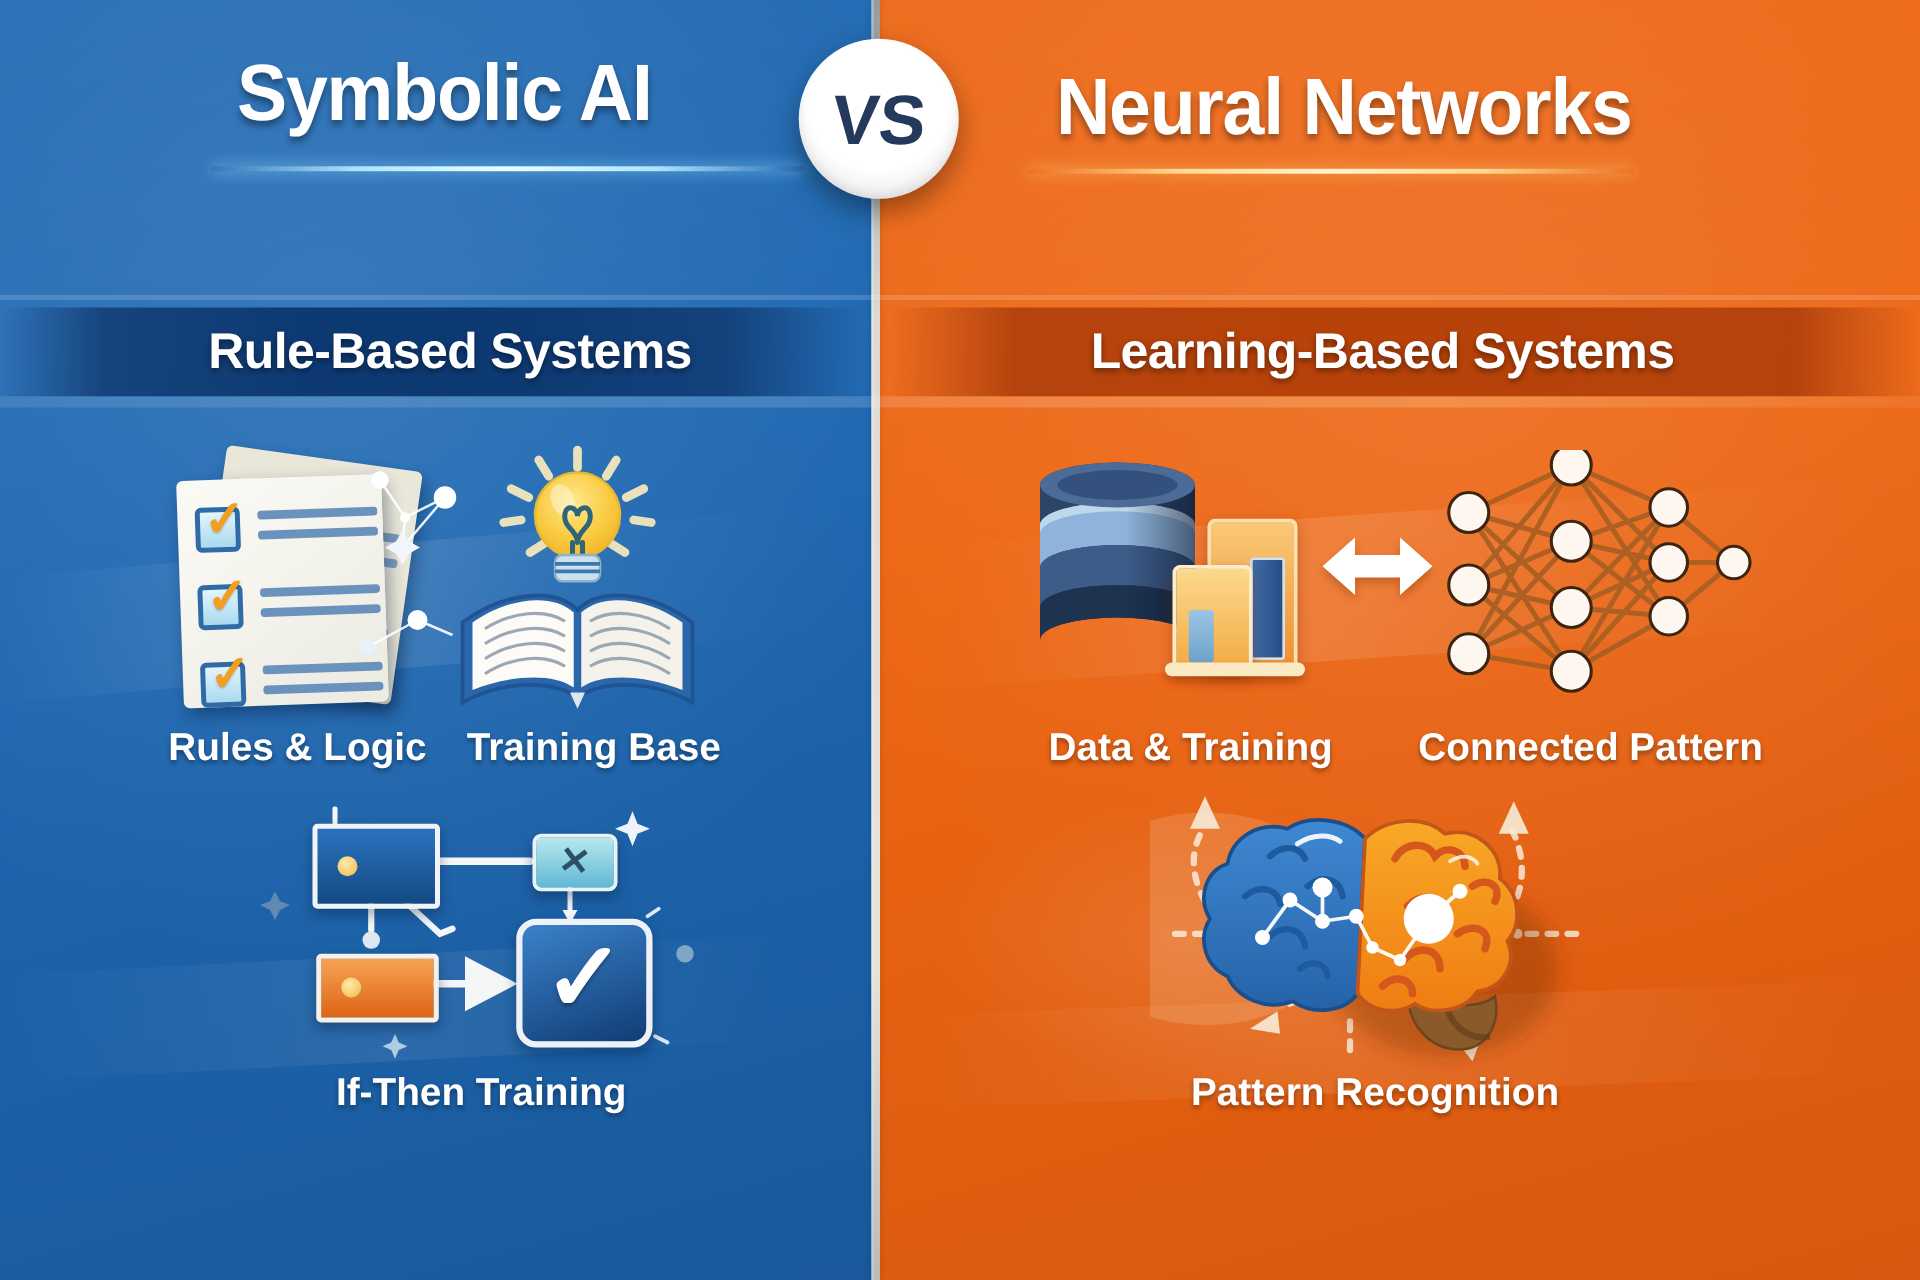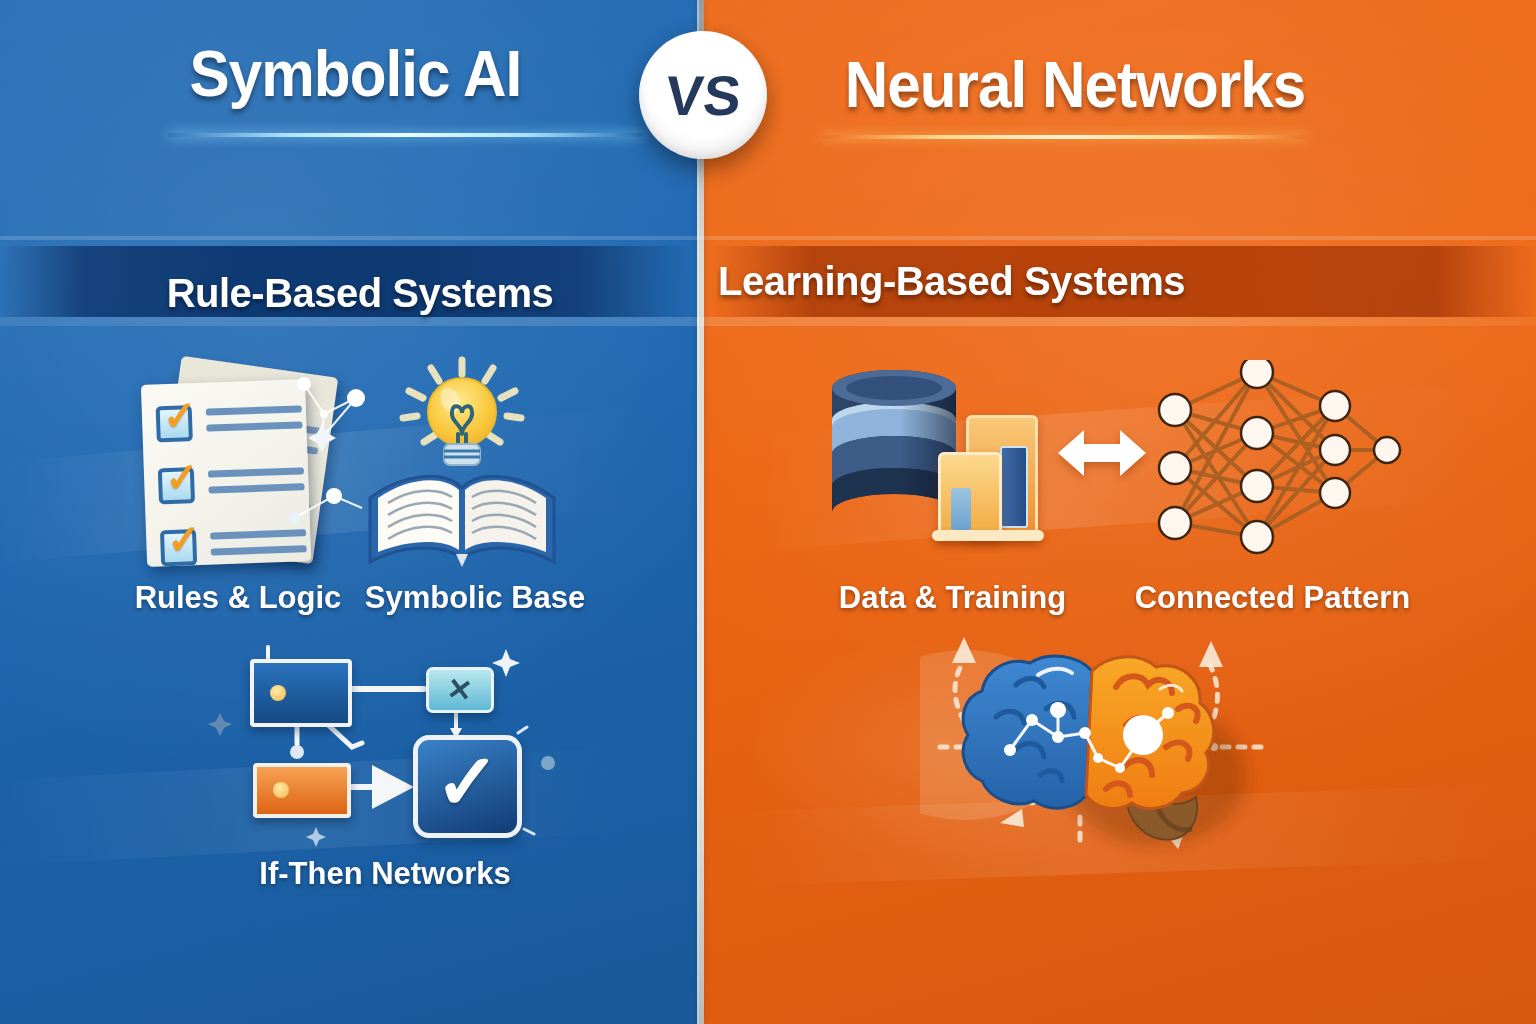--- a/index.html
+++ b/index.html
@@ -63,23 +63,23 @@
   .subtitle{position:absolute;left:553px;top:163px;width:300px;z-index:6;text-align:center;
     font-size:34px;font-weight:700;text-shadow:0 3px 5px rgba(0,0,0,.4);}
   
   .banner{position:absolute;top:246px;height:71px;z-index:2;}
   .banner-left{left:0;width:699px;
     background:linear-gradient(90deg, rgba(10,42,90,0) 0%, rgba(12,48,102,.72) 12%, var(--left-banner,#0e3a74) 34%, var(--left-banner,#0e3a74) 62%, rgba(12,48,102,.72) 83%, rgba(10,42,90,0) 99%);}
   .banner-right{left:704px;width:832px;
     background:linear-gradient(90deg, rgba(140,45,5,0) 1%, rgba(165,55,8,.78) 13%, var(--right-banner,#b8430a) 38%, var(--right-banner,#b8430a) 66%, rgba(165,55,8,.78) 88%, rgba(140,45,5,0) 100%);}
   .banner-text{position:absolute;top:0;height:71px;line-height:71px;text-align:center;width:700px;
     font-size:40px;font-weight:700;letter-spacing:-.5px;text-shadow:0 3px 5px rgba(0,0,0,.45);}
-  .banner-left .banner-text{left:10px;margin-top:12px;}
-  .banner-text-right{position:absolute;top:246px;left:718px;width:700px;height:71px;line-height:71px;z-index:3;
-    font-size:40px;font-weight:700;letter-spacing:-.5px;text-shadow:0 3px 5px rgba(0,0,0,.45);}
+  .banner-left .banner-text{left:10px;}
+  .banner-text-right{position:absolute;top:246px;left:756px;width:700px;height:71px;line-height:71px;z-index:3;
+    text-align:center;font-size:40px;font-weight:700;letter-spacing:-.5px;text-shadow:0 3px 5px rgba(0,0,0,.45);}
   
   .item-label{position:absolute;z-index:4;text-align:center;font-size:31px;font-weight:700;
     text-shadow:0 2px 4px rgba(0,0,0,.38);}
   .lbl-rules{left:108px;top:580px;width:260px;}
   .lbl-knowledge{left:342px;top:580px;width:266px;}
   .lbl-ifthen{left:225px;top:856px;width:320px;}
   .lbl-data{left:805px;top:580px;width:295px;}
   .lbl-connected{left:1125px;top:580px;width:295px;}
   .lbl-pattern{left:935px;top:856px;width:330px;}
   
@@ -243,21 +243,21 @@
         <path d="M26,183 C48,169 74,167 90,177"></path>
       <path d="M174,147 C152,133 126,131 110,141"></path>
         <path d="M174,159 C152,145 126,143 110,153"></path>
       <path d="M174,171 C152,157 126,155 110,165"></path>
         <path d="M174,183 C152,169 126,167 110,177"></path>
     </g>
     <path d="M94,198 L100,211 L106,198 Z" fill="#dfe7ee"></path>
   </svg>
 
   <div class="item-label lbl-rules">Rules &amp; Logic</div>
-  <div class="item-label lbl-knowledge">Symbolic Base</div>
+  <div class="item-label lbl-knowledge">Training Base</div>
 
   <div class="flowchart">
     <svg class="fc-svg" width="380" height="205" viewBox="0 0 380 205">
       <g stroke="#f4f6f8" stroke-linecap="round">
         <path d="M68,2 V13" stroke-width="4"></path>
         <path d="M146,44 H224" stroke-width="6"></path>
         <path d="M97,76 V99" stroke-width="5"></path>
         <path d="M126,78 L152,102 L162,98" stroke-width="5" fill="none"></path>
         <path d="M256,66 V84" stroke-width="4"></path>
         <path d="M145,142 H174" stroke-width="6"></path>
@@ -278,21 +278,21 @@
       <span class="fc-x">✕</span>
     </div>
     <div class="fc-box fc-orange">
       <div class="fc-dot" style="left:16px;top:15px;"></div>
     </div>
     <div class="fc-box fc-check-sq">
       <span class="fc-check">✓</span>
     </div>
   </div>
 
-  <div class="item-label lbl-ifthen">If-Then Networks</div>
+  <div class="item-label lbl-ifthen">If-Then Training</div>
 
   <div class="db-cluster">
     <svg class="dbsvg" width="152" height="178" viewBox="0 0 152 178">
       <defs>
         <linearGradient id="dbShade" x1="0" y1="0" x2="1" y2="0">
           <stop offset="0.55" stop-color="rgba(10,20,40,0)"></stop>
             <stop offset="1" stop-color="rgba(8,16,34,.55)"></stop>
         </linearGradient>
       </defs>
       <path d="M14,28 L14,152 A62,18 0 0 1 138,152 L138,28 Z" fill="#24364f"></path>
@@ -436,14 +436,15 @@
         <circle cx="138" cy="112" r="6"></circle>
       <circle cx="138" cy="85" r="8"></circle>
         <circle cx="165" cy="108" r="6"></circle>
         <circle cx="178" cy="133" r="5"></circle>
       <circle cx="200" cy="143" r="5"></circle>
         <circle cx="223" cy="110" r="20"></circle>
         <circle cx="248" cy="88" r="6"></circle>
     </g>
   </svg>
 
+  <div class="item-label lbl-pattern">Pattern Recognition</div>
 
 </div>
 
 </body></html>

